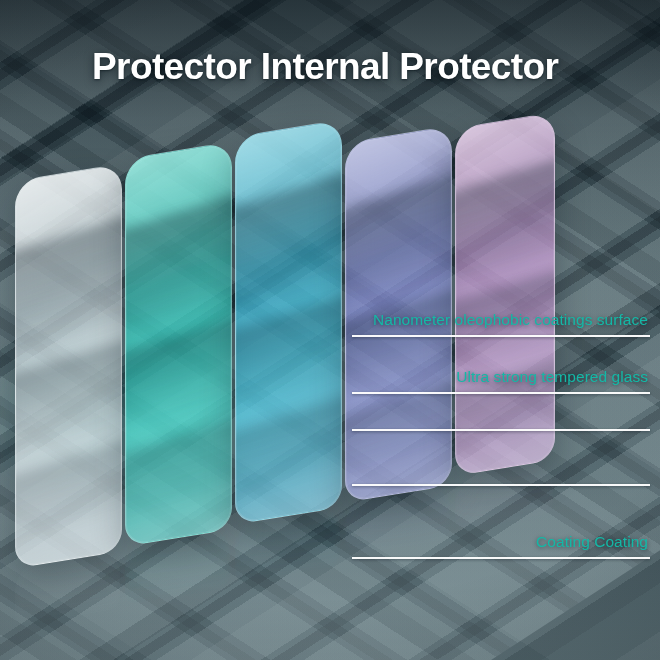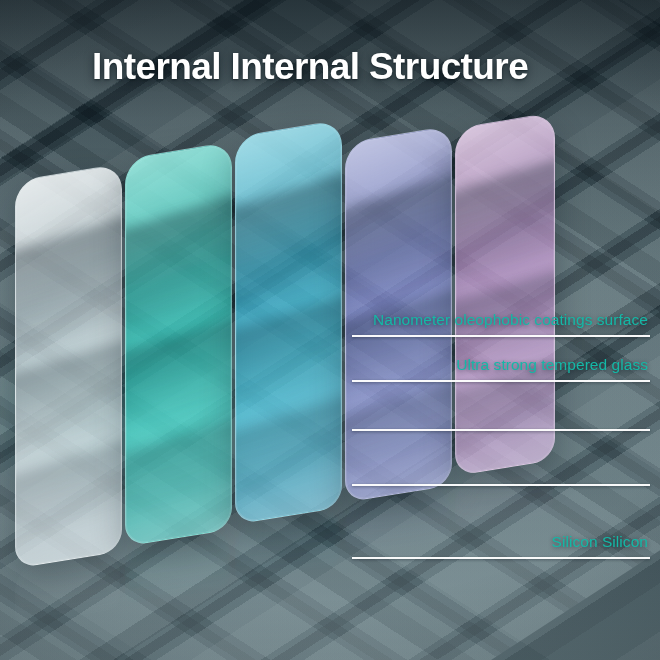--- a/index.html
+++ b/index.html
@@ -191,42 +191,42 @@
     <div class="panel" style="left:455px;top:120px;width:98px;height:346px;
                 background:linear-gradient(155deg, rgba(226,176,231,.74) 0%, rgba(204,150,216,.64) 34%,
                            rgba(218,168,228,.68) 62%, rgba(188,142,208,.60) 100%);">
       <span class="sheen"></span>
       <span class="band b1"></span>
       <span class="band b2"></span>
       <span class="band b3"></span>
     </div>
   </div>
 
-  <div class="title">Internal Internal Structure</div>
+  <div class="title">Protector Internal Protector</div>
 
   <div class="callouts">
 
     <div class="callout" style="top:11px;">
       <span class="ctext">Nanometer oleophobic coatings surface</span>
       <span class="cline"></span>
     </div>
 
-    <div class="callout" style="top:56px;">
+    <div class="callout" style="top:68px;">
       <span class="ctext">Ultra strong tempered glass</span>
       <span class="cline"></span>
     </div>
 
     <div class="callout" style="top:123px;">
       <span class="cline"></span>
     </div>
 
     <div class="callout" style="top:178px;">
       <span class="cline"></span>
     </div>
 
     <div class="callout" style="top:233px;">
-      <span class="ctext">Silicon Silicon</span>
+      <span class="ctext">Coating Coating</span>
       <span class="cline"></span>
     </div>
 
   </div>
 
 </div>
 
 </body></html>

